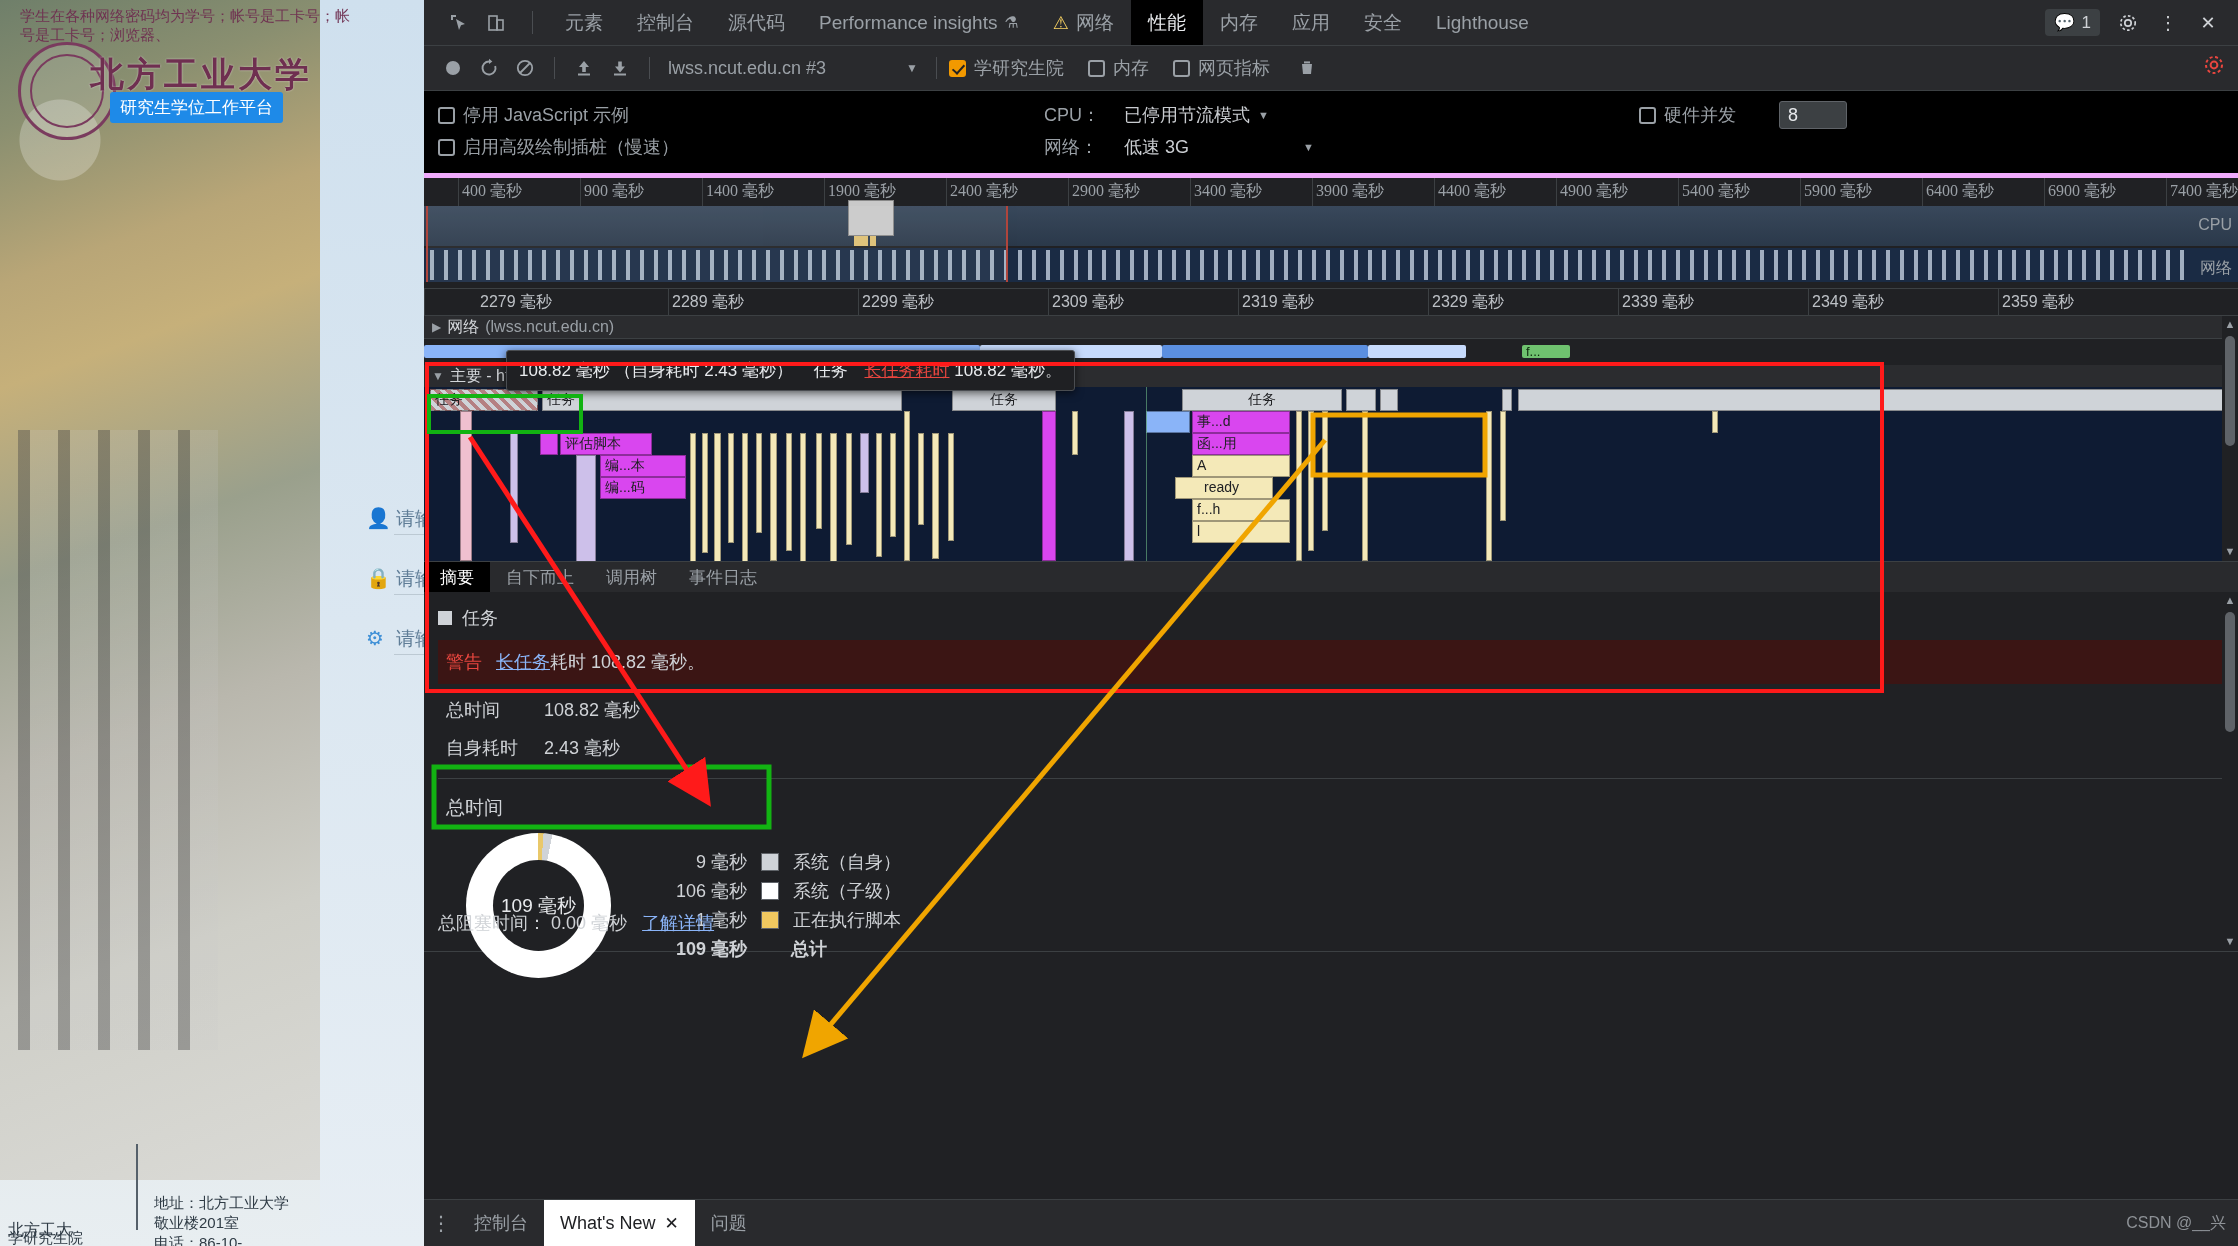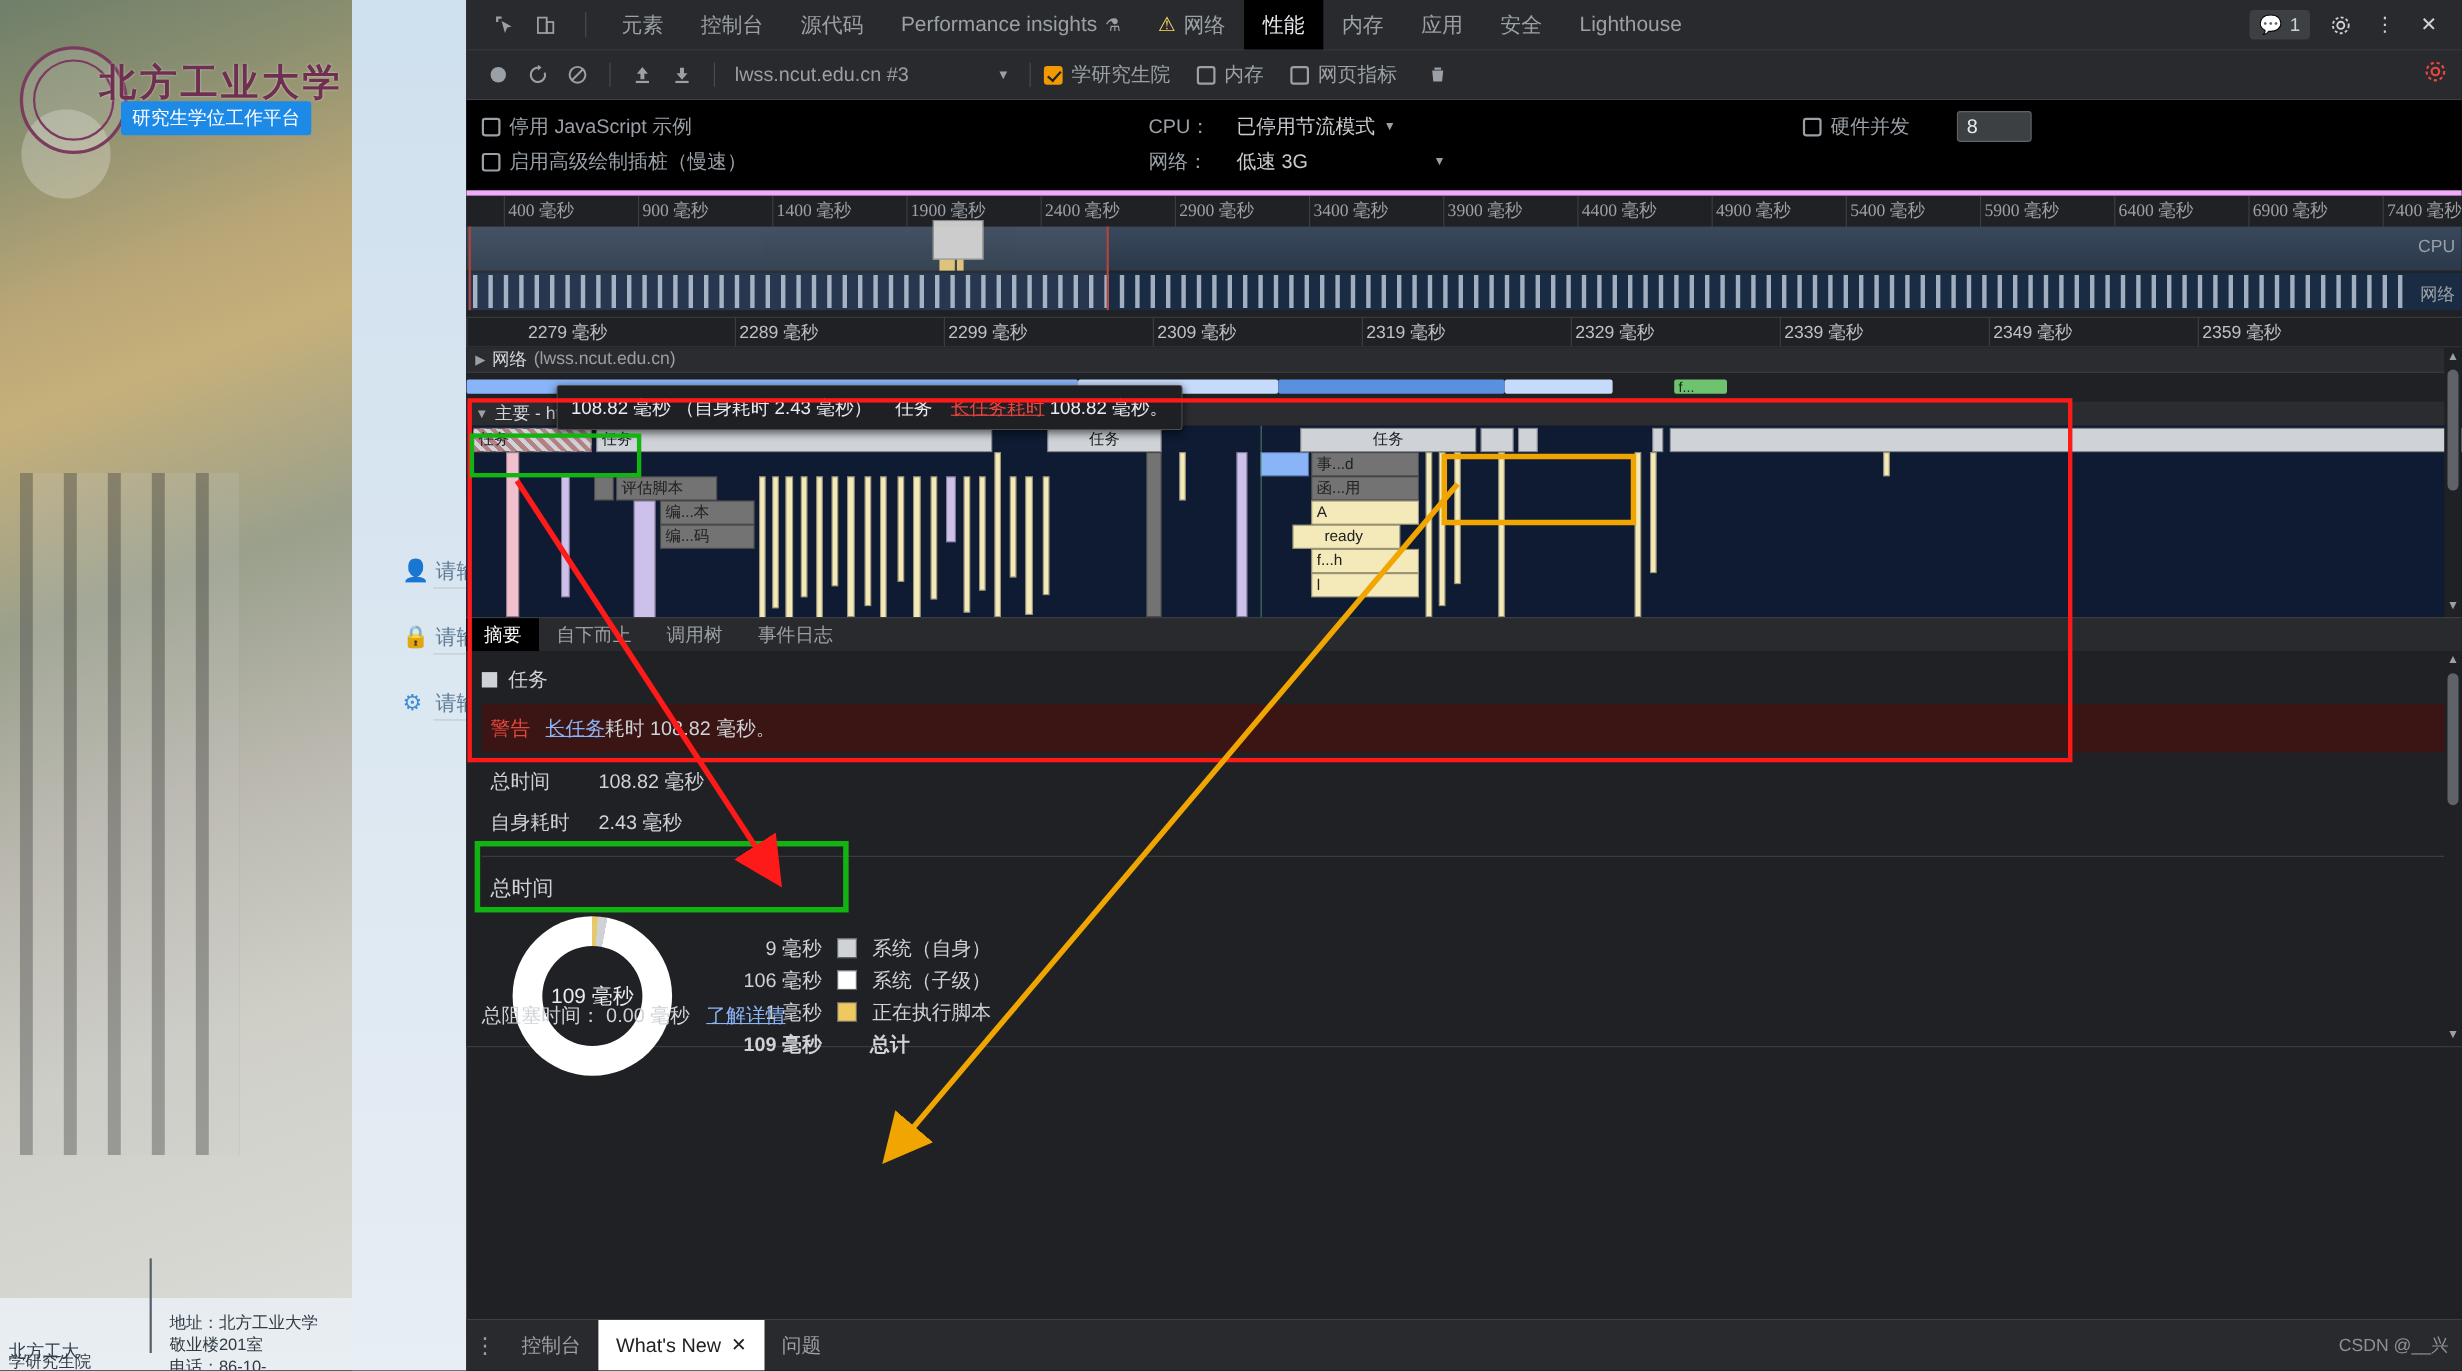--- a/index.html
+++ b/index.html
@@ -111,21 +111,21 @@
   .netrow{position:relative;height:26px;background:#202124;}
   .netbar{position:absolute;top:6px;height:13px;background:#8ab4f8;border-radius:2px;}
   .netbar.light{background:#c6dafc;}
   .netbar.green{background:#6fc26f;color:#0c2a0c;font-size:13px;}
   .mainhead{position:relative;height:22px;background:#2b2c2f;color:#d2d5d9;font-size:16px;
     display:flex;align-items:center;gap:6px;padding-left:8px;}
   .flame{position:relative;background:#0e1b33;}
   .fbar{position:absolute;box-sizing:border-box;font-size:14px;color:#202124;
     border:1px solid rgba(0,0,0,.35);overflow:hidden;white-space:nowrap;padding-left:4px;line-height:18px;}
   .c-task{background:#cfd3d8;}
-  .c-yellow{background:#737373;}
+  .c-yellow{background:#d946ef;}
   .c-pale{background:#f4e9b8;}
   .c-purple{background:#cdc0ea;}
   .c-pink{background:#f0c0cf;}
   .c-blue{background:#8ab4f8;}
   .hatch{background-image:repeating-linear-gradient(45deg,rgba(160,60,60,.55) 0 4px,rgba(255,255,255,0) 4px 8px);}
   .tooltip{position:absolute;background:#1f2023;border:1px solid #4a4d51;color:#e8eaed;
     font-size:17px;padding:8px 12px;border-radius:3px;white-space:nowrap;z-index:40;box-shadow:0 2px 8px rgba(0,0,0,.6);}
   .tooltip .lnk{color:#e8463f;text-decoration:underline;}
   .vmark{position:absolute;width:1px;top:0;bottom:0;background:rgba(120,200,140,.55);}
 
@@ -174,20 +174,21 @@
   .arrowup,.arrowdown{position:absolute;right:1px;width:14px;height:14px;color:#9aa0a6;font-size:11px;text-align:center;}
 </style>
 </head>
 <body>
 
 <div class="page">
 
   <div class="webpage">
     <div class="wp-photo"></div>
     <div class="wp-right"></div>
+    <div class="wp-toptext">学生在各种网络密码均为学号；帐号是工卡号；帐号是工卡号；浏览器、</div>
     <div class="wp-seal"></div>
     <div class="wp-univ">北方工业大学</div>
     <div class="wp-plat">研究生学位工作平台</div>
 
     <div class="wp-field" style="top:500px">
       <span class="fi">👤</span>
       <span class="ft">请输</span>
       <span class="fu"></span>
     </div>
     <div class="wp-field" style="top:560px">

